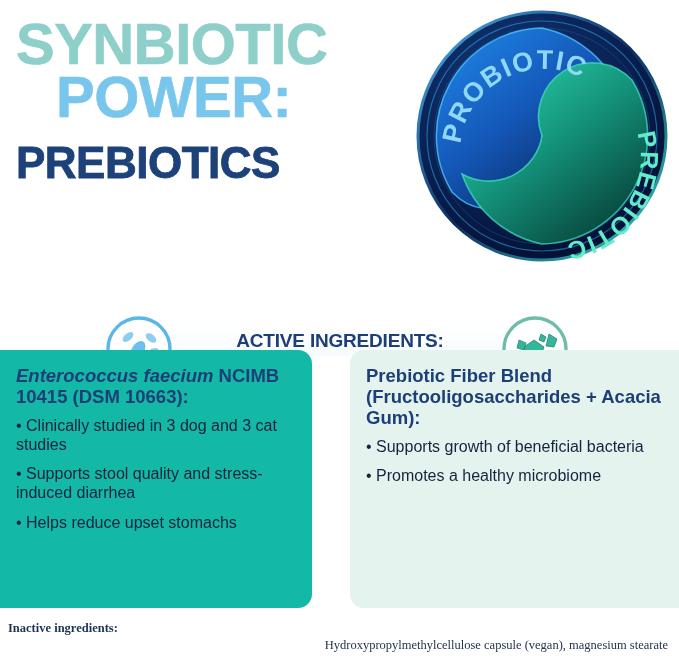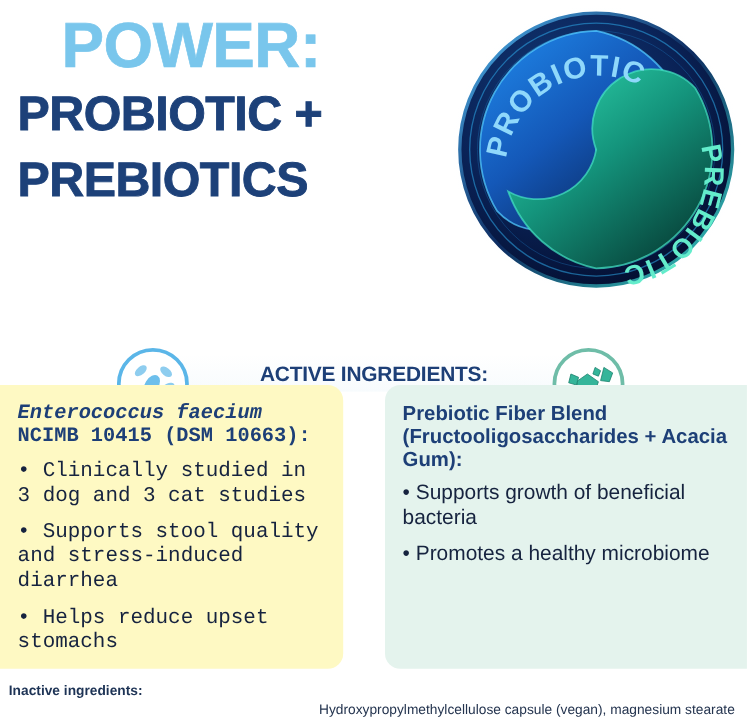--- a/index.html
+++ b/index.html
@@ -73,60 +73,60 @@
   
   #panels{ position:absolute; left:0; top:350px; width:679px; height:258px; }
 
   .panel{
     position:absolute; top:0; height:258px;
     border-radius:14px;
     padding:16px 16px 10px 16px;
   }
   #panel-probiotic{
     left:0px; width:312px;
-    background:#fef9c3;
-    border-top-left-radius:0; border-bottom-left-radius:0;font-family:Liberation Mono, monospace;
+    background:#14b8a6;
+    border-top-left-radius:0; border-bottom-left-radius:0;
   }
   #panel-prebiotic{
     left:350px; width:329px;
     background:#e4f3ed;
     border-top-right-radius:0; border-bottom-right-radius:0;
   }
 
   .panel-heading{
     font-size:18.5px; font-weight:bold; line-height:1.13;
     color:#1d3f77; margin-bottom:9px;
   }
   .panel-heading .sci{ font-style:italic; }
 
   .bullet{
-    font-size:19px; line-height:1.17; color:#16233f;
+    font-size:16px; line-height:1.17; color:#16233f;
     margin-bottom:11px;
   }
   .bullet .sci{ font-style:italic; }
 
   
   #footer{
-    position:absolute; left:8px; top:620px; width:660px;
+    position:absolute; left:8px; top:620px; width:660px;font-family:Liberation Serif, serif;
   }
   #footer-label{
     font-size:12.5px; font-weight:bold; color:#1d3355; line-height:1.3;
   }
   #footer-text{
     font-size:12.5px; color:#24344f; line-height:1.35; margin-top:1px;text-align:right;
   }
 </style>
 </head>
 <body>
 
 <div id="hero">
 
   <div id="title-block">
+    <div class="tline" id="t-synbiotic">SYNBIOTIC</div>
     <div class="tline" id="t-power">POWER:</div>
-    <div class="tline" id="t-probiotic">PROBIOTIC +</div>
     <div class="tline" id="t-prebiotics">PREBIOTICS</div>
   </div>
 
   <div id="yinyang-graphic">
     <svg width="268" height="268" viewBox="0 0 268 268">
       <defs>
         <radialGradient id="glow" cx="50%" cy="50%" r="50%">
           <stop offset="72%" stop-color="#bfe6fb" stop-opacity="0.85"></stop>
           <stop offset="100%" stop-color="#ffffff" stop-opacity="0"></stop>
         </radialGradient>

